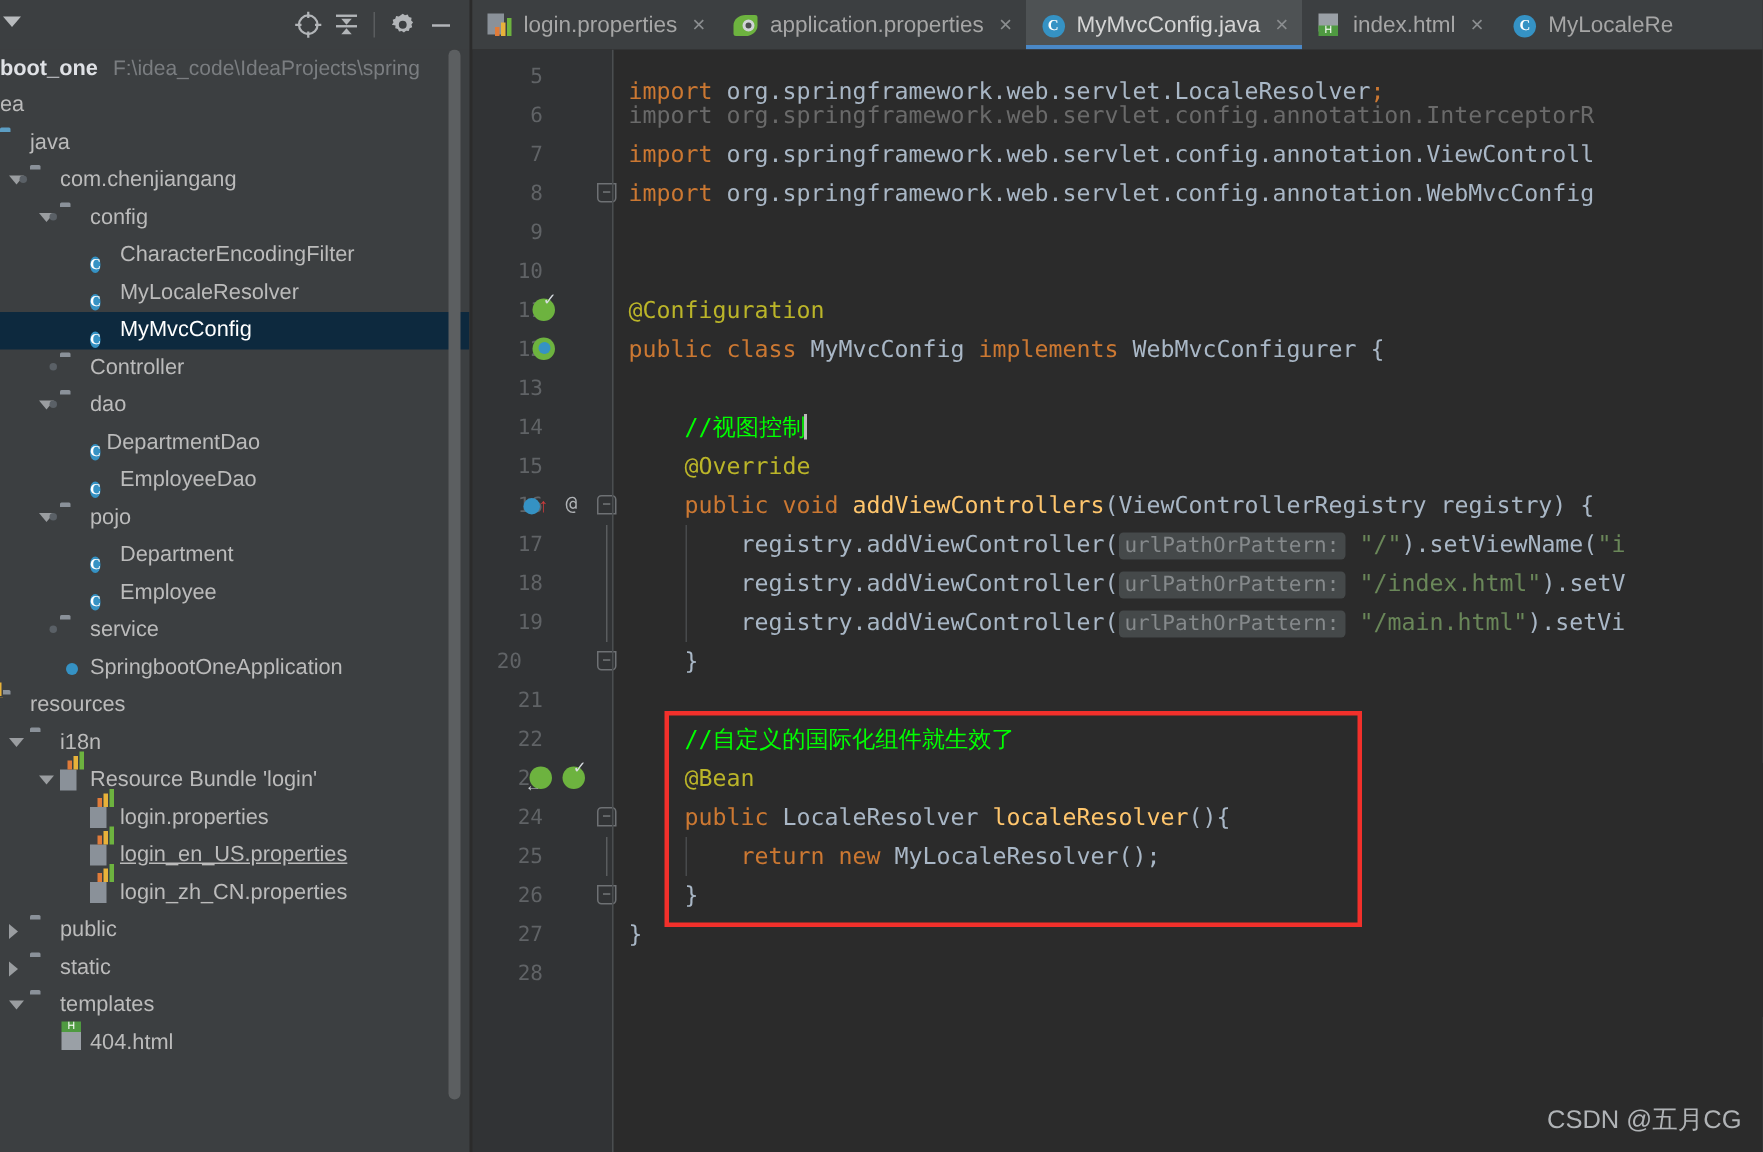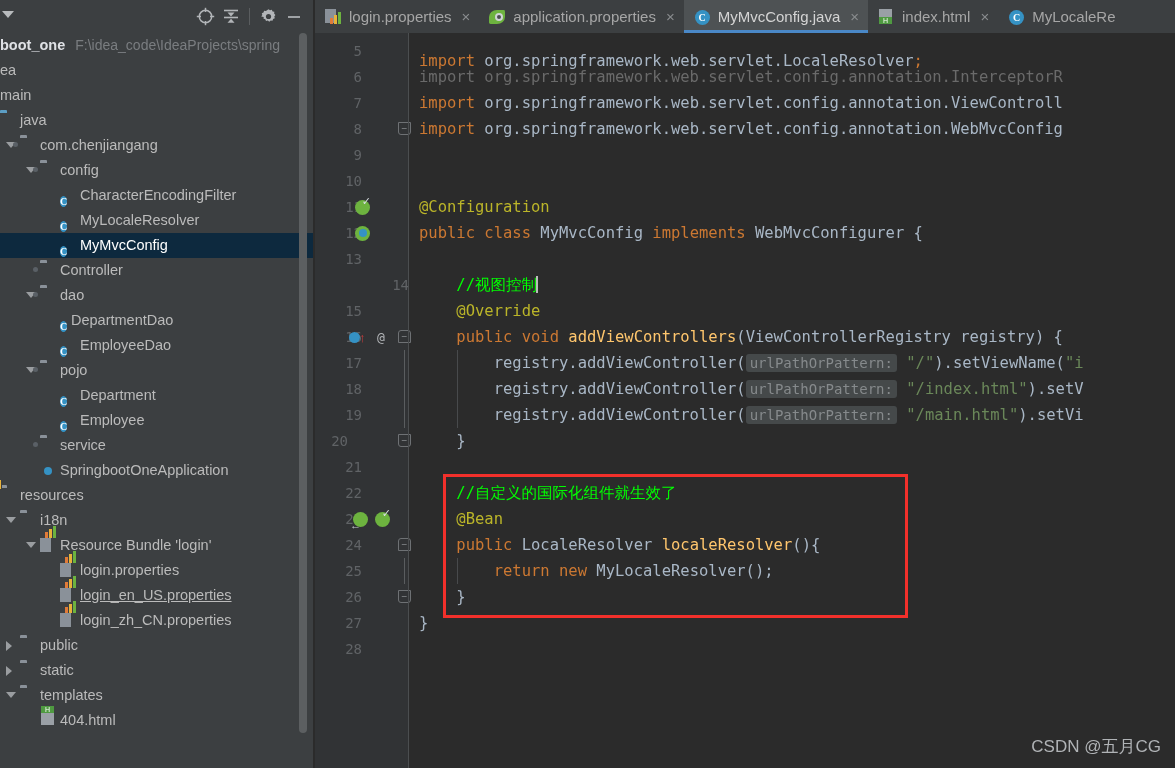--- a/index.html
+++ b/index.html
@@ -301,23 +301,20 @@
 
     <div id="tree-wrap">
 
       <div class="tree-row" style="padding-left:0;">
         <span class="bold-txt">boot_one</span>
         <span class="path-txt" style="margin-left:6px;">F:\idea_code\IdeaProjects\spring</span>
       </div>
       <div id="tree-rows">
           <div class="tree-row">
             <span class="txt" style="position: absolute; left: 0px;">ea</span>
-          </div>
-          <div class="tree-row">
-            <span class="txt" style="position: absolute; left: 0px;">main</span>
           </div>
           <div class="tree-row">
             <span class="ic" style="left: 0px;"><span class="fold src"></span></span>
             <span class="txt" style="position: absolute; left: 20px;">java</span>
           </div>
           <div class="tree-row">
             <span class="arrow" style="left: 6px;"></span>
             <span class="ic" style="left: 20px;"><span class="fold pkg"></span></span>
             <span class="txt" style="position: absolute; left: 40px;">com.chenjiangang</span>
           </div>
@@ -462,21 +459,21 @@
     <div id="gutter">
         <div class="ln" style="top: 5px; text-align: right; padding-right: 47px;">5</div>
         <div class="ln" style="top: 31px; text-align: right; padding-right: 47px;">6</div>
         <div class="ln" style="top: 57px; text-align: right; padding-right: 47px;">7</div>
         <div class="ln" style="top: 83px; text-align: right; padding-right: 47px;">8</div>
         <div class="ln" style="top: 109px; text-align: right; padding-right: 47px;">9</div>
         <div class="ln" style="top: 135px; text-align: right; padding-right: 47px;">10</div>
         <div class="ln" style="top: 161px; text-align: right; padding-right: 47px;">11</div>
         <div class="ln" style="top: 187px; text-align: right; padding-right: 47px;">12</div>
         <div class="ln" style="top: 213px; text-align: right; padding-right: 47px;">13</div>
-        <div class="ln" style="top: 239px; text-align: right; ">14</div>
+        <div class="ln" style="top: 239px; text-align: right; padding-right: 47px;">14</div>
         <div class="ln" style="top: 265px; text-align: right; padding-right: 47px;">15</div>
         <div class="ln" style="top: 291px; text-align: right; padding-right: 47px;">16</div>
         <div class="ln" style="top: 317px; text-align: right; padding-right: 47px;">17</div>
         <div class="ln" style="top: 343px; text-align: right; padding-right: 47px;">18</div>
         <div class="ln" style="top: 369px; text-align: right; padding-right: 47px;">19</div>
         <div class="ln" style="top: 395px; text-align: right; padding-right: 61px;">20</div>
         <div class="ln" style="top: 421px; text-align: right; padding-right: 47px;">21</div>
         <div class="ln" style="top: 447px; text-align: right; padding-right: 47px;">22</div>
         <div class="ln" style="top: 473px; text-align: right; padding-right: 47px;">23</div>
         <div class="ln" style="top: 499px; text-align: right; padding-right: 47px;">24</div>

